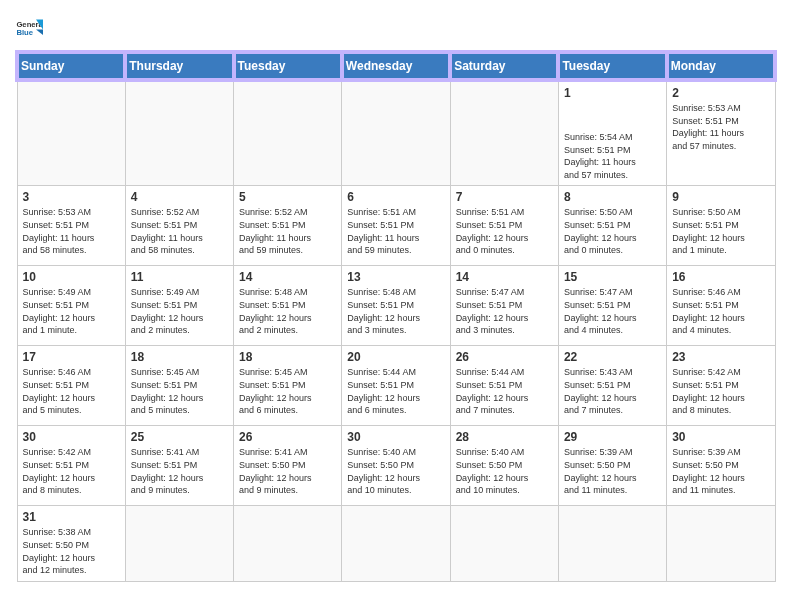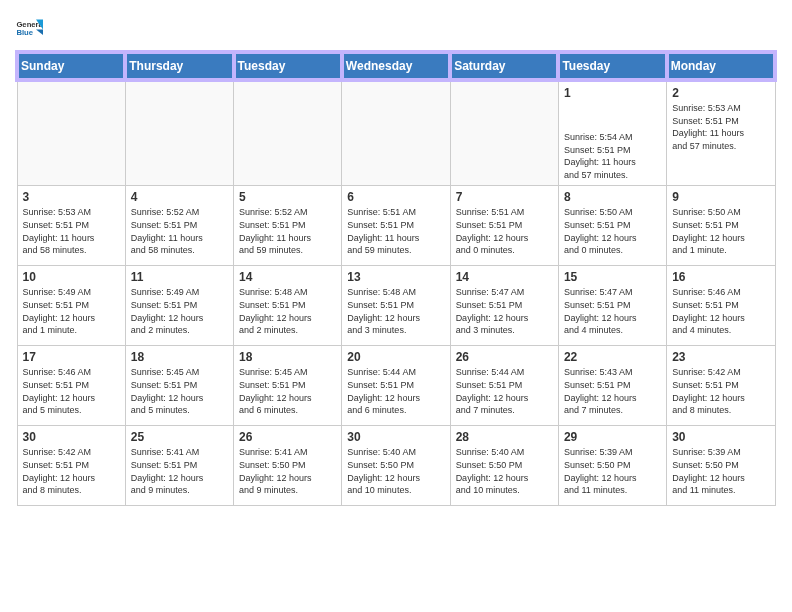--- a/index.html
+++ b/index.html
@@ -328,14 +328,29 @@
 and 11 minutes.</div>
         </td>
         <td>
           <span class="day-num">30</span>
           <div class="day-info" style="white-space: pre-line;">Sunrise: 5:39 AM
 Sunset: 5:50 PM
 Daylight: 12 hours
 and 11 minutes.</div>
         </td>
       </tr>
+      <tr class="last-row">
+        <td>
+          <span class="day-num">31</span>
+          <div class="day-info" style="white-space: pre-line;">Sunrise: 5:38 AM
+Sunset: 5:50 PM
+Daylight: 12 hours
+and 12 minutes.</div>
+        </td>
+        <td class="empty"></td>
+        <td class="empty"></td>
+        <td class="empty"></td>
+        <td class="empty"></td>
+        <td class="empty"></td>
+        <td class="empty"></td>
+      </tr>
     </tbody>
 </table>
 
 </body></html>

